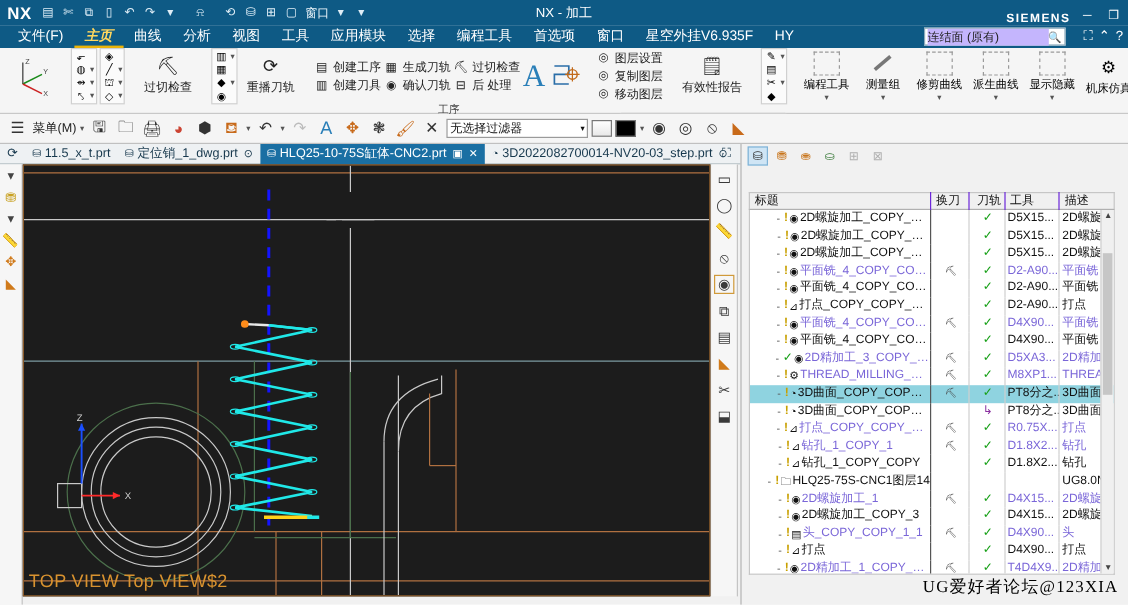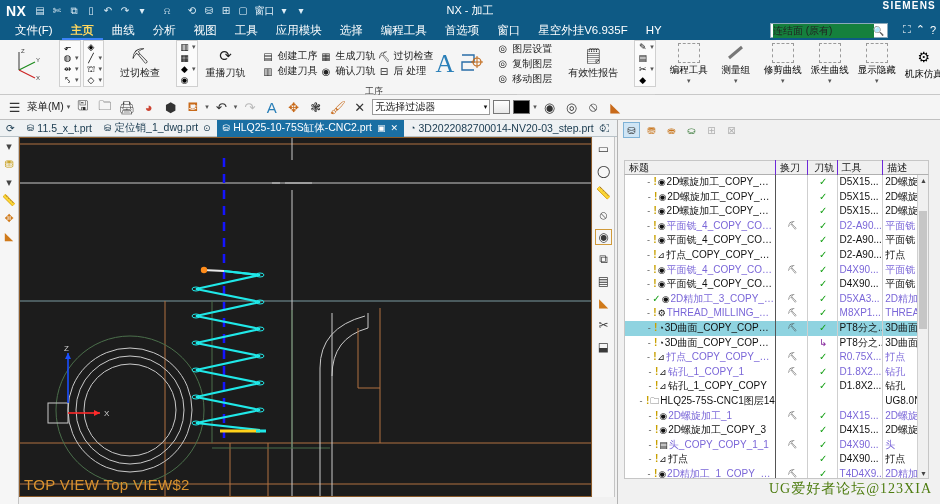--- a/index.html
+++ b/index.html
@@ -21,37 +21,37 @@
   .qat .qicon {
     width:15px; height:15px; display:inline-flex; align-items:center; justify-content:center;
     font-size:10px; color:#dfeef7;
   }
   .qat .qsep { width:6px; }
   .qat-label { font-size:10px; color:#eaf4fa; padding-left:2px; }
   .title-center {
     position:absolute; left:0; right:0; text-align:center; font-size:11px; color:#fff;
     pointer-events:none;
   }
-  .title-right { position:absolute; right:4px; top:0; height:21px; display:flex; align-items:flex-end; gap:6px;flex-direction:column; }
+  .title-right { position:absolute; right:4px; top:0; height:21px; display:flex; align-items:flex-end; gap:6px; }
   .siemens { font-size:10px; font-weight:bold; letter-spacing:1.2px; color:#fff; }
   .winbtn { width:16px; height:16px; display:inline-flex; align-items:center; justify-content:center; color:#fff; font-size:10px;}
 
   
   .menubar {
     position:absolute; left:0; top:21px; width:940px; height:19px;
     background:#0e5a85; color:#fff; display:flex; align-items:center; padding-left:6px;
   }
   .menuitem { padding:0 9px; font-size:11.5px; line-height:19px; height:19px; color:#ffffff; white-space:nowrap; }
-  .menuitem.active { color:#ffd75e; border-bottom:2px solid #3b82f6; font-weight:bold; }
+  .menuitem.active { color:#ffd75e; border-bottom:2px solid #eab308; font-weight:bold;font-style:italic; }
   .searchbox {
     position:absolute; right:52px; top:2px; width:118px; height:15px;
     background:#fff; border:1px solid #8aa9bb; display:flex; align-items:center;
     padding:0 2px; font-size:10px; color:#222;
   }
-  .searchbox .sv { flex:1; overflow:hidden; white-space:nowrap; background:#15803d; }
+  .searchbox .sv { flex:1; overflow:hidden; white-space:nowrap; background:#c4b5fd; }
   .searchbox .mag { color:#444; font-size:9px; }
   .hdr-icons { position:absolute; right:4px; top:2px; display:flex; gap:5px; align-items:center; color:#fff; font-size:11px;}
 
   
   .ribbon {
     position:absolute; left:0; top:40px; width:940px; height:55px;
     background:#f5f5f5; border-bottom:1px solid #c8c8c8;
     display:flex; align-items:flex-start;
   }
   .rgroup { height:55px; display:flex; flex-direction:column; position:relative; padding:0 2px; }
@@ -179,21 +179,21 @@
   .chk { color:#17a017; font-size:10px; }
   .arrow-r { color:#8a2fa0; font-size:10px; }
   .vscroll {
     position:absolute; right:0; top:0; width:11px; height:304px; background:#f0f0f0; border-left:1px solid #d0d0d0;
   }
   .vscroll .thumb { position:absolute; left:1px; top:36px; width:8px; height:118px; background:#c6c6c6; }
   .vscroll .up, .vscroll .dn { position:absolute; left:0; width:11px; height:11px; text-align:center; font-size:7px; line-height:11px; color:#444;}
   .vscroll .up { top:0 } .vscroll .dn { bottom:0 }
 
   .watermark {
-    position:absolute; right:8px; bottom:6px; font-size:14px; color:#4d7c0f;
+    position:absolute; right:8px; bottom:6px; font-size:14px; color:#000000;
     font-family:"Liberation Serif", serif; letter-spacing:1px; white-space:nowrap;
   }
 
   
   .imebar {
     position:absolute; left:516px; top:94px; width:140px; height:18px;
     background:#fbfbfb; border:1px solid #cfcfcf; border-radius:2px;
     display:flex; align-items:center; gap:5px; padding:0 4px; font-size:10px; color:#333;
   }
   .imebar .g { width:13px; height:13px; border-radius:50%; background:#d9342b; color:#fff;

